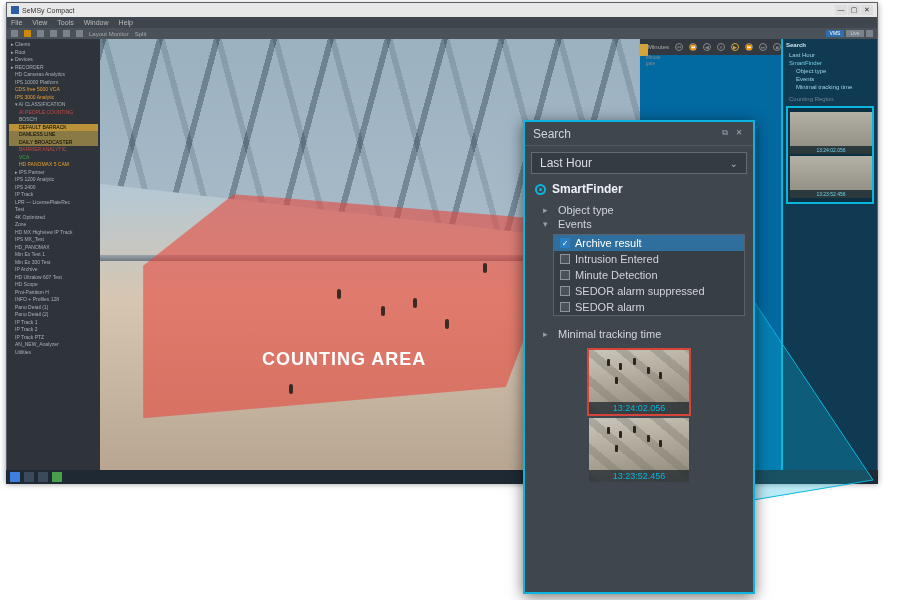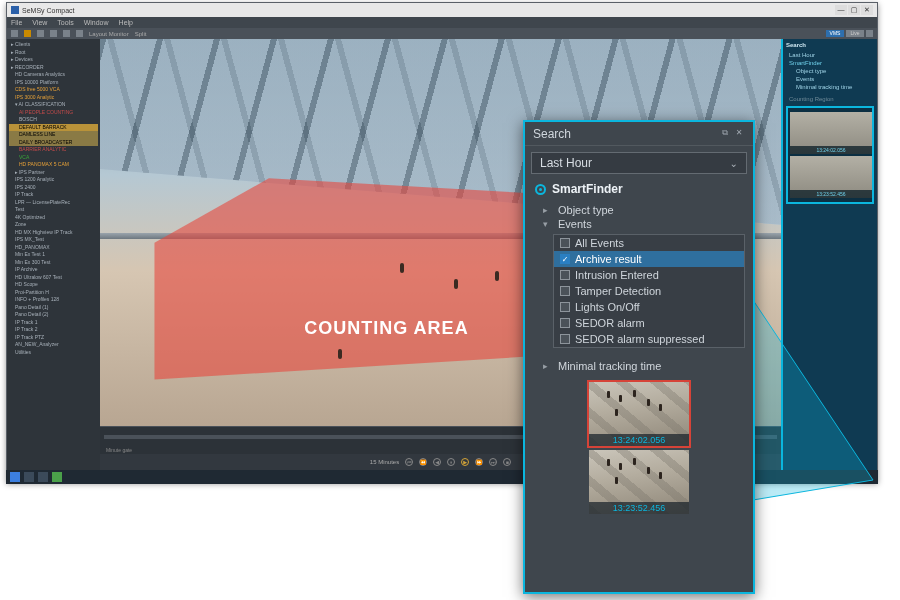--- a/index.html
+++ b/index.html
@@ -25,21 +25,21 @@
   .tree .tnode { white-space: nowrap; overflow: hidden; text-overflow: clip; padding-left: 2px; }
   .tree .d1 { padding-left: 6px; }
   .tree .d2 { padding-left: 10px; }
   .tree .accent { color: #e5a038; }
   .tree .sel { background: #b99239; color: #000; }
   .tree .sel2 { background: #8a7a45; color: #000; }
   .tree .green { color: #3aa538; }
   .tree .red { color: #c34a4a; }
 
   
-  .videopane { flex: 1; display: flex; flex-direction: column; background: #0369a1; position: relative; }
+  .videopane { flex: 1; display: flex; flex-direction: row; background: #0369a1; position: relative; }
   .video { flex: 1; position: relative; background: linear-gradient(to bottom, #6d8fa5 0%, #b5c8d3 35%, #d6c6b2 60%, #b8a692 100%); overflow: hidden; }
   
   .roof { position: absolute; left: 0; top: 0; width: 100%; height: 48%; background: repeating-linear-gradient(105deg, rgba(80,100,115,0.6) 0 6px, rgba(160,180,195,0.55) 6px 55px), repeating-linear-gradient(75deg, rgba(80,100,115,0.6) 0 6px, rgba(160,180,195,0.55) 6px 55px), linear-gradient(#8aa5b6,#c8d7e0); clip-path: polygon(0 0, 100% 0, 100% 100%, 0 70%); }
   
   .counting { position: absolute; left: 8%; top: 36%; width: 84%; height: 52%; background: rgba(230,72,62,0.6); clip-path: polygon(20% 0, 94% 12%, 80% 86%, 0% 100%, 0 32%); }
   .counting-label { position: absolute; left: 30%; top: 72%; font-weight: 800; font-size: 18px; color: #fff; letter-spacing: 1px; }
   .rail { position: absolute; left: 0; top: 50%; width: 100%; height: 6px; background: linear-gradient(#9aa4ac,#6e7880); }
   .person { position: absolute; width: 4px; height: 10px; background: #3a2a22; border-radius: 2px; }
 
   .timeline { height: 28px; background: #2c3238; border-top: 1px solid #4a5159; position: relative; }
@@ -281,47 +281,39 @@
   </div>
 
   <div class="section chev-r">
     <span>Object type</span>
   </div>
   <div class="section chev-d">
     <span>Events</span>
   </div>
 
   <div class="events" id="events-list">
-      <div class="ev">
-        <span class="cb"></span>
-        <span>All Events</span>
-      </div>
       <div class="ev sel">
         <span class="cb checked">✓</span>
         <span>Archive result</span>
       </div>
       <div class="ev">
         <span class="cb"></span>
         <span>Intrusion Entered</span>
       </div>
       <div class="ev">
         <span class="cb"></span>
-        <span>Tamper Detection</span>
+        <span>Minute Detection</span>
       </div>
       <div class="ev">
         <span class="cb"></span>
-        <span>Lights On/Off</span>
+        <span>SEDOR alarm suppressed</span>
       </div>
       <div class="ev">
         <span class="cb"></span>
         <span>SEDOR alarm</span>
-      </div>
-      <div class="ev">
-        <span class="cb"></span>
-        <span>SEDOR alarm suppressed</span>
       </div>
     </div>
 
   <div class="section chev-r" style="margin-top:6px">
     <span>Minimal tracking time</span>
   </div>
 
   <div class="thumbs" id="panel-thumbs">
       <div class="th sel">
         <div class="diag"></div>

